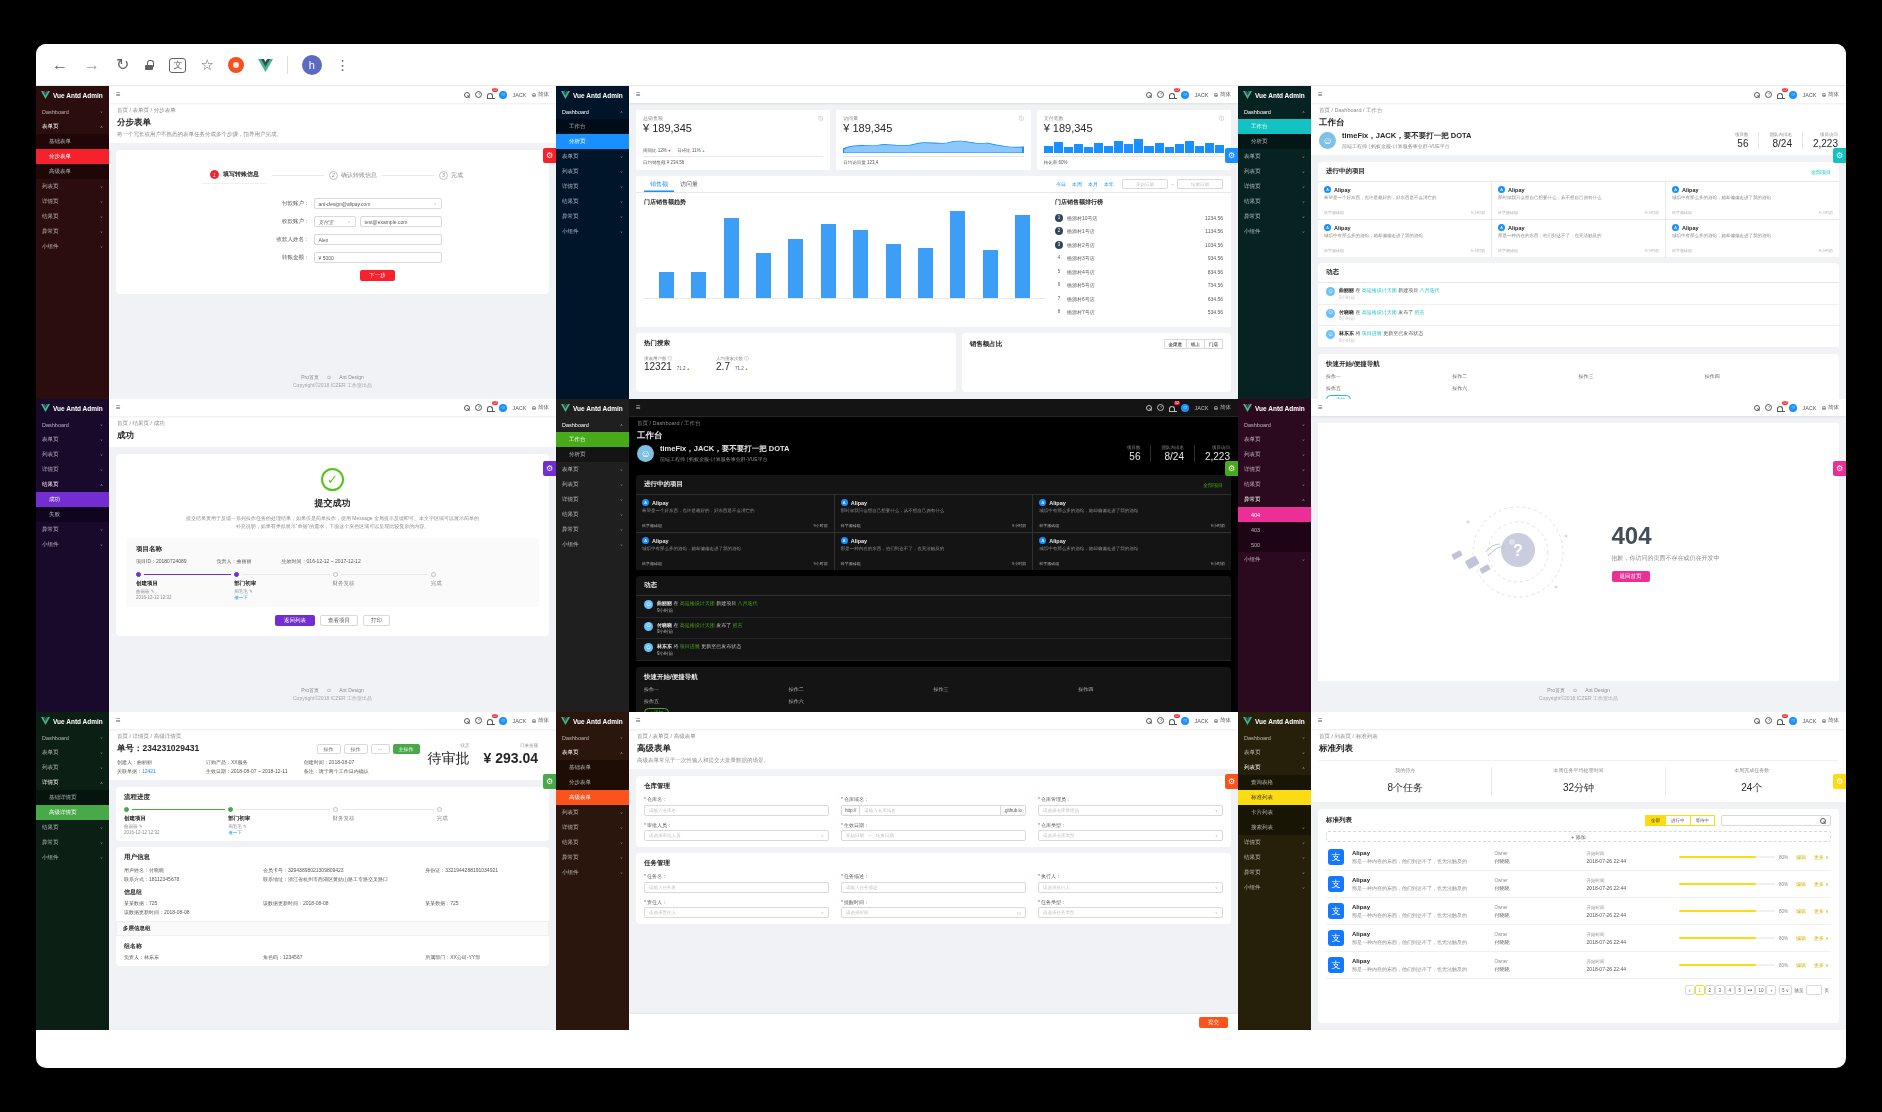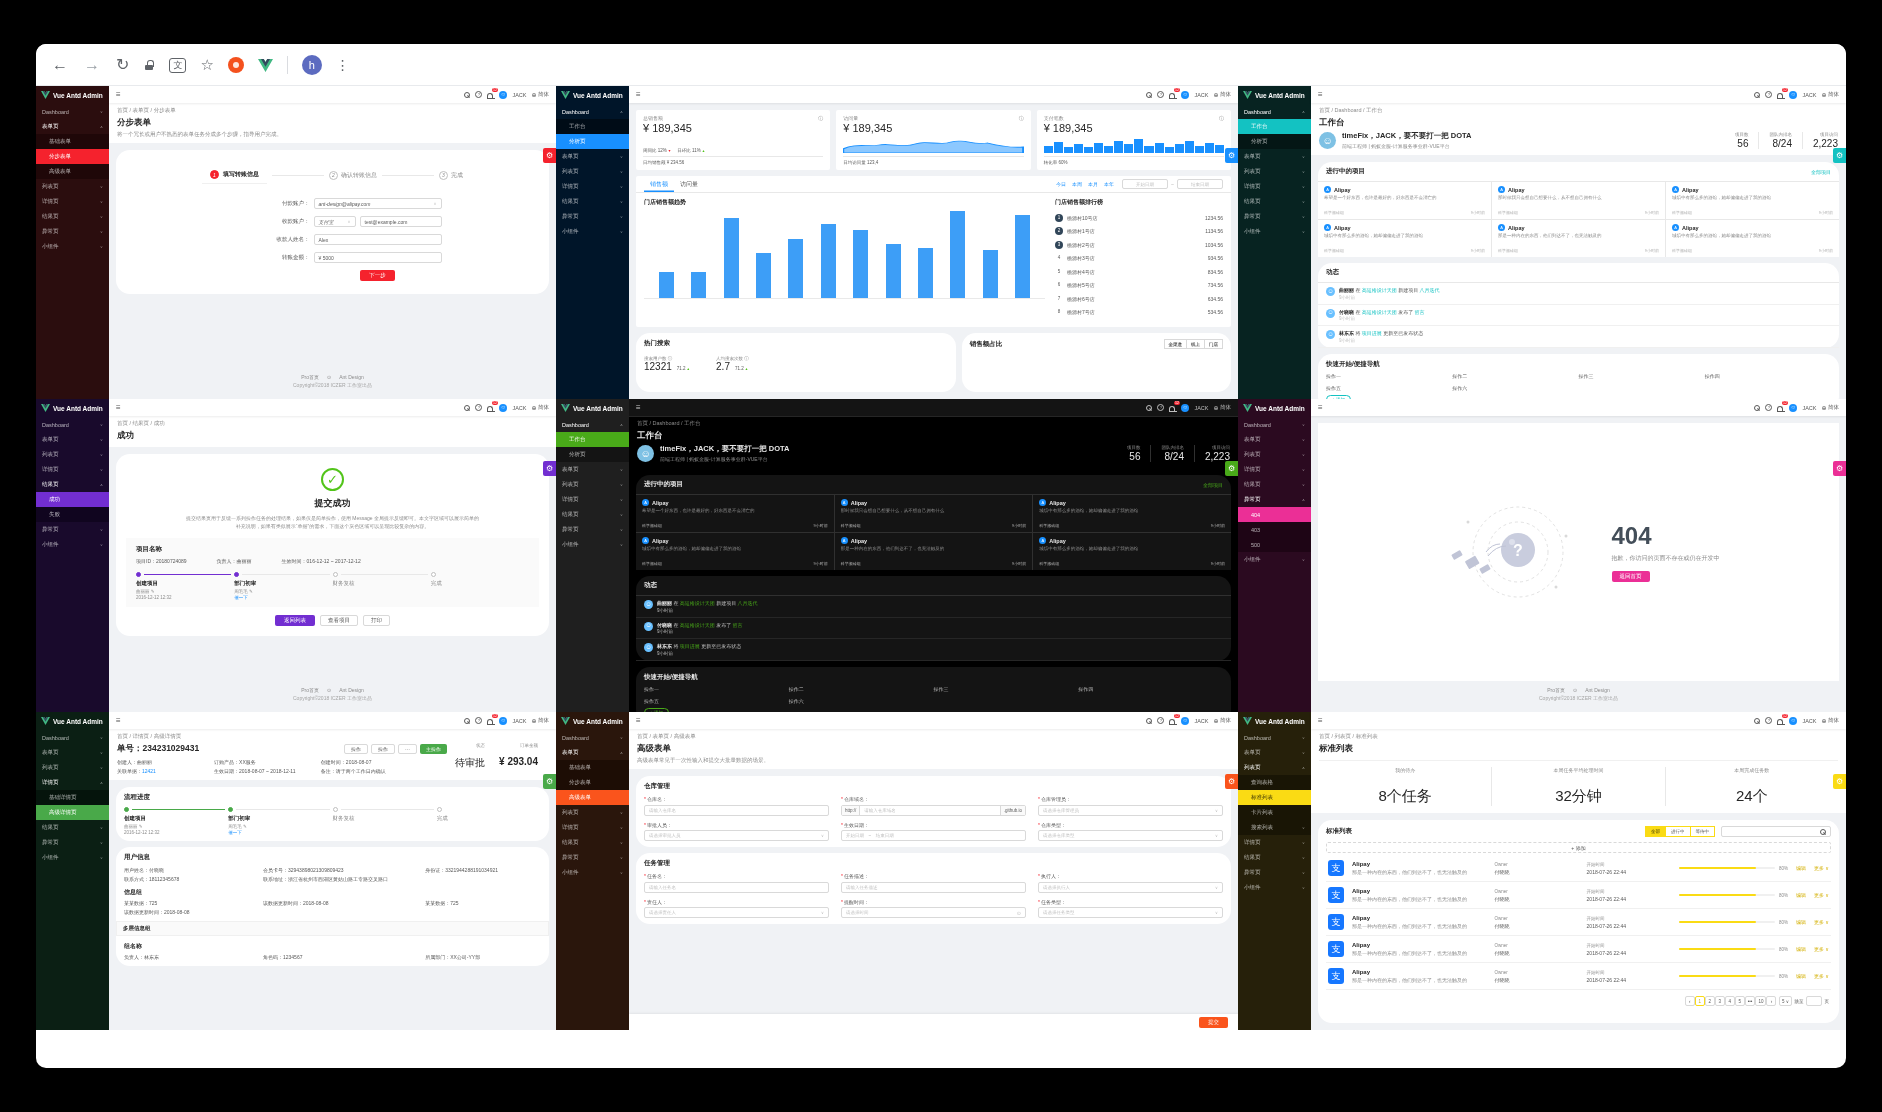--- a/index.html
+++ b/index.html
@@ -67,21 +67,21 @@
 .avatar::after{content:"☺";position:absolute;left:1.2px;top:.4px;color:#cdeaff;font-size:5.5px}
 .uname{font-size:5.5px;color:#595959}
 .lang{display:flex;align-items:center;gap:1.5px;font-size:5.5px;color:#595959}
 .i-globe{font-size:6px;color:#595959}
 .gear{position:absolute;right:0;top:62px;width:13px;height:15px;background:var(--sel);color:#fff;display:flex;align-items:center;justify-content:center;font-size:8px;border-radius:2px 0 0 2px;z-index:6}
 .crumb{font-size:5.5px;color:#8c8c8c;padding:4px 8px 2px;background:#fff;white-space:nowrap}
 .phead{background:#fff;padding:1px 8px 5px;flex-shrink:0}
 .ptitle{font-size:8.5px;font-weight:bold;color:#262626}
 .pdesc{font-size:5.5px;color:#8c8c8c;margin-top:2px}
 .content{flex:1;padding:7px;overflow:hidden;display:flex;flex-direction:column;min-height:0}
-.card{background:#fff;border-radius:14px;padding:6px 8px}
+.card{background:#fff;border-radius:4px;padding:6px 8px}
 .pfoot{text-align:center;margin-top:auto;padding:6px 0 4px}
 .plinks{font-size:5px;color:#8c8c8c;display:flex;justify-content:center;gap:8px;align-items:center}
 .pcopy{font-size:5px;color:#a6a6a6;margin-top:2px}
 .blink{color:#1890ff}
 
 .steps3{display:flex;align-items:center;justify-content:center;gap:5px;margin:10px 0 14px}
 .st3{display:flex;align-items:center;gap:3px;font-size:6px;color:#8c8c8c}
 .st3 b{font-weight:normal}
 .st3.act b{color:#262626;font-weight:bold}
 .stc{width:9px;height:9px;border:1px solid #bfbfbf;border-radius:50%;color:#8c8c8c;font-size:5px;display:inline-flex;align-items:center;justify-content:center}
@@ -203,21 +203,21 @@
 .dethead{display:flex;align-items:flex-start;padding:1px 8px 6px;background:#fff;gap:8px}
 .detleft{flex:1;min-width:0}
 .dettitle{display:flex;align-items:center;margin-bottom:4px}
 .dettitle .ptitle{flex:1}
 .detbtns{display:flex;gap:3px;align-items:center}
 .detbtns .obtn,.detbtns .pbtn{height:10px;font-size:5px;padding:0 6px}
 .dgrid{display:grid;grid-template-columns:1fr 1.1fr 1.3fr;row-gap:3px;font-size:5px;color:#595959}
 .detright{display:flex;gap:14px;flex-shrink:0;padding-right:10px}
 .dstat{text-align:right}
 .dstat .k{font-size:4.5px;color:#8c8c8c}
-.dstat .v{font-size:10px;color:#262626;margin-top:8px}
+.dstat .v{font-size:14px;color:#262626;margin-top:2px}
 .seccard{margin-bottom:6px}
 .sechead{font-size:6.5px;font-weight:bold;color:#262626;margin-bottom:5px}
 .ugrid{display:grid;grid-template-columns:1.2fr 1.4fr 1fr;row-gap:3px;font-size:5px;color:#595959}
 .subhead{font-size:6px;font-weight:bold;color:#262626;margin:6px 0 3px}
 .graysub{background:#fafafa;border:1px solid #f0f0f0;padding:3px 6px;font-size:5.5px;font-weight:bold;color:#262626;margin:6px -8px 4px}
 
 .ffgrid{display:grid;grid-template-columns:1fr 1fr 1fr;column-gap:12px;row-gap:6px;margin-top:3px}
 .ffield .flab{font-size:5px;color:#595959;margin-bottom:2.5px}
 .ffield .flab i{color:#f5222d;font-style:normal;margin-right:1px}
 .fctl{height:11px;border:1px solid #d9d9d9;border-radius:2px;background:#fff;display:flex;align-items:center;padding:0 4px;font-size:4.5px;color:#bfbfbf;position:relative}
@@ -226,21 +226,21 @@
 .fctl[data-k="time"]::after{content:"⊙";font-size:5px;color:#bfbfbf}
 .fpre:not(:empty),.fsuf:not(:empty){background:#fafafa;color:#595959;font-size:4.5px;padding:0 3px;align-self:stretch;display:flex;align-items:center}
 .fpre:not(:empty){border-right:1px solid #d9d9d9;margin:0 4px 0 -4px}
 .fsuf:not(:empty){border-left:1px solid #d9d9d9;margin:0 -4px 0 4px}
 .submitbar{position:absolute;left:73px;right:0;bottom:0;height:16px;background:#fff;box-shadow:0 -1px 2px rgba(0,0,0,.06);display:flex;align-items:center;justify-content:flex-end;padding:0 10px;z-index:5}
 
 .statband{display:flex;border-top:1px solid #f0f0f0;margin-top:5px;padding:6px 0 2px}
 .stat3{flex:1;text-align:center;border-right:1px solid #e8e8e8}
 .stat3:last-child{border-right:none}
 .stat3 .k{font-size:5px;color:#8c8c8c}
-.stat3 .v{font-size:15px;color:#262626;margin-top:14px}
+.stat3 .v{font-size:10px;color:#262626;margin-top:8px}
 .listcard{flex:1;min-height:0;display:flex;flex-direction:column}
 .lt-row{display:flex;align-items:center;margin-bottom:5px}
 .lt-row .card-t{flex:1}
 .filters{display:flex;margin-right:6px}
 .filt{font-size:4.5px;color:#595959;border:1px solid #fadb14;padding:2px 5px;margin-left:-1px;background:#fff;white-space:nowrap}
 .filt[data-k="on"]{background:#fadb14;color:rgba(0,0,0,.8)}
 .searchbox{width:110px;height:11px;border:1px solid #d9d9d9;border-radius:2px;display:flex;align-items:center;justify-content:flex-end;padding:0 4px;background:#fff}
 .addbtn2{border:1px dashed #d9d9d9;background:#fff;color:#595959;font-size:5px;height:11px;border-radius:2px;width:100%;margin-bottom:2px}
 .lrow{display:flex;align-items:center;gap:8px;padding:5px 2px;border-bottom:1px solid #f0f0f0}
 .l-logo{width:16px;height:16px;border-radius:3px;background:#1677ff;color:#fff;font-size:9px;display:flex;align-items:center;justify-content:center;flex-shrink:0}

